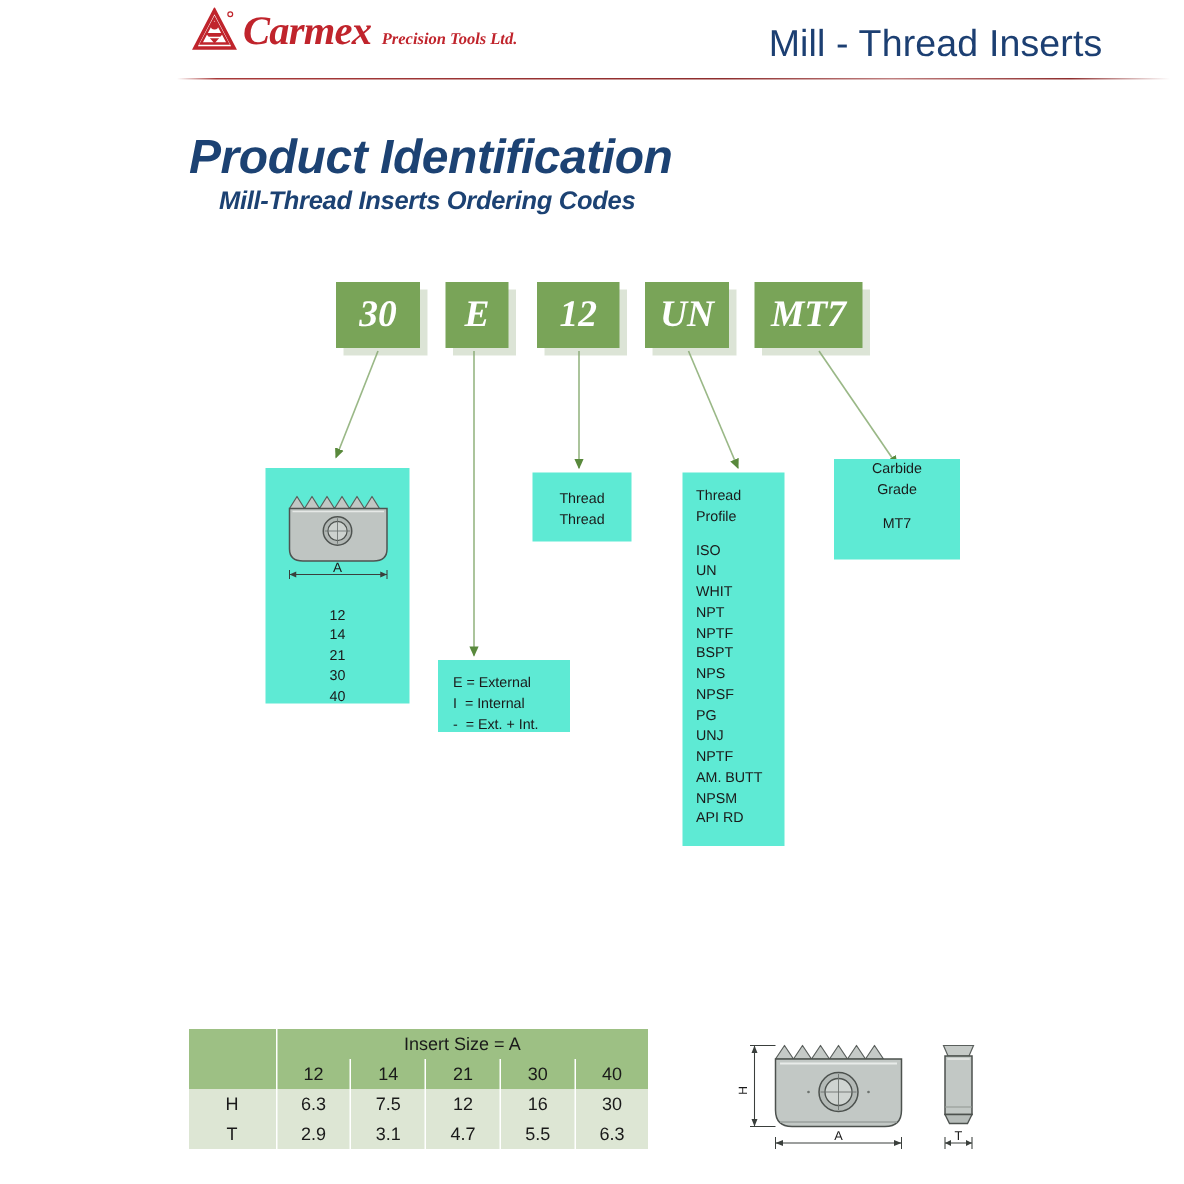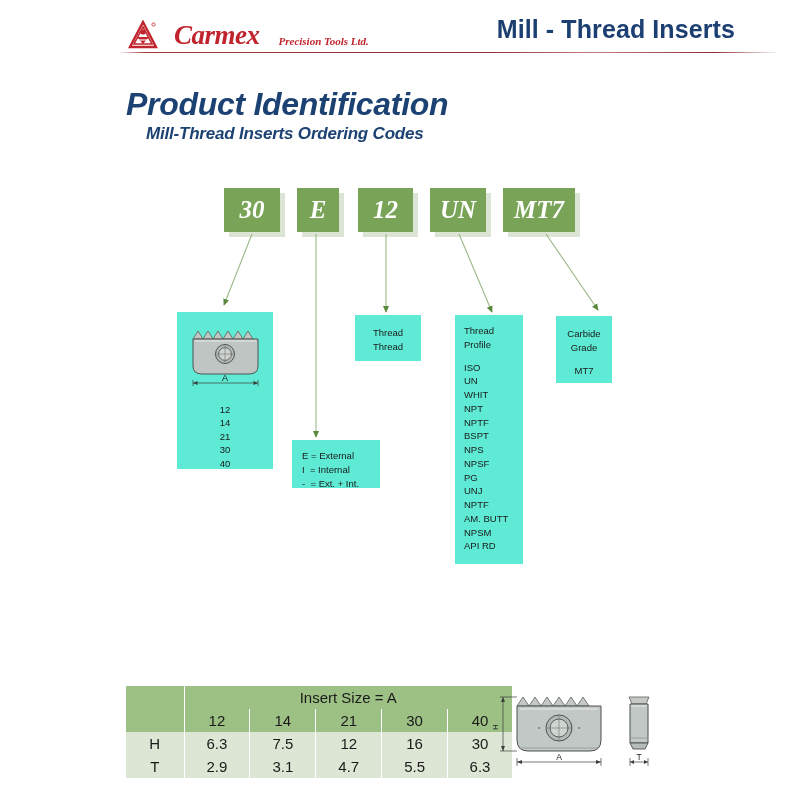--- a/index.html
+++ b/index.html
@@ -8,39 +8,39 @@
     width:789px; height:789px;
     background:#ffffff;
     font-family:"Liberation Sans", sans-serif;
     position:relative;
     overflow:hidden;
   }
 
   
   .header { position:absolute; left:0; top:0; width:789px; height:58px; }
   .logo-wrap {
-    position:absolute; left:128px; top:20px;
-    display:flex; align-items:center; gap:16px;
+    position:absolute; left:128px; top:5px;
+    display:flex; align-items:center; gap:4px;
   }
   .logo-mark { width:30px; height:30px; position:relative; }
   .logo-text {
     font-family:"Liberation Serif", serif;
     font-style:italic; font-weight:bold;
     font-size:27px; color:#c0242c; letter-spacing:-0.5px;
     line-height:1;
   }
   .logo-sub {
     font-family:"Liberation Serif", serif;
     font-style:italic; font-weight:bold;
     font-size:11px; color:#c0242c;
     margin-left:3px; align-self:flex-end; padding-bottom:3px;
   }
   .header-title {
     position:absolute; right:54px; top:15px;
-    font-size:25px; font-weight:bold;
+    font-size:25px; font-weight:normal;
     color:#1c3f72;
     letter-spacing:0.1px;
   }
   .header-rule {
     position:absolute; left:118px; top:52px; width:662px; height:1px;
     background:linear-gradient(to right,#ffffff 0%,#a83a3a 4%,#8e2d2d 55%,#c08080 72%,#8e2d2d 90%,#ffffff 100%);
   }
 
   
   .page-title {
@@ -80,22 +80,22 @@
   .connectors { position:absolute; left:0; top:0; width:789px; height:789px; pointer-events:none; }
 
   
   .size-list {
     text-align:center; font-size:9.5px; line-height:1.42; color:#1a1a1a;
   }
 
   
   .spec-table {
     position:absolute; left:126px; top:686px;
-    width:386px; border-collapse:collapse;
-    font-size:15px; color:#1a1a1a;
+    width:306px; border-collapse:collapse;
+    font-size:12px; color:#1a1a1a;
   }
   .spec-table td, .spec-table th {
     text-align:center; font-weight:normal; padding:3px 0;
     border-right:1px solid #ffffff;
   }
   .spec-table .hrow td { background:#9dc084; }
   .spec-table .brow td { background:#dde6d4; }
   .spec-table td:last-child, .spec-table th:last-child { border-right:none; }
   .spec-table .rowlabel { width:58px; }
 </style>
@@ -200,21 +200,21 @@
   <div>NPS</div>
   <div>NPSF</div>
   <div>PG</div>
   <div>UNJ</div>
   <div>NPTF</div>
   <div>AM. BUTT</div>
   <div>NPSM</div>
   <div>API RD</div>
 </div>
 
-<div class="desc-box" style="left:556px; top:316px; width:56px; height:67px; padding-top:11px; text-align:center;">
+<div class="desc-box" style="left:556px; top:306px; width:84px; height:67px; text-align:center;">
   <div>Carbide</div>
   <div>Grade</div>
   <div style="height:9px;"></div>
   <div>MT7</div>
 </div>
 
 <table class="spec-table">
   <tbody>
       <tr class="hrow">
     <td class="rowlabel"></td>

